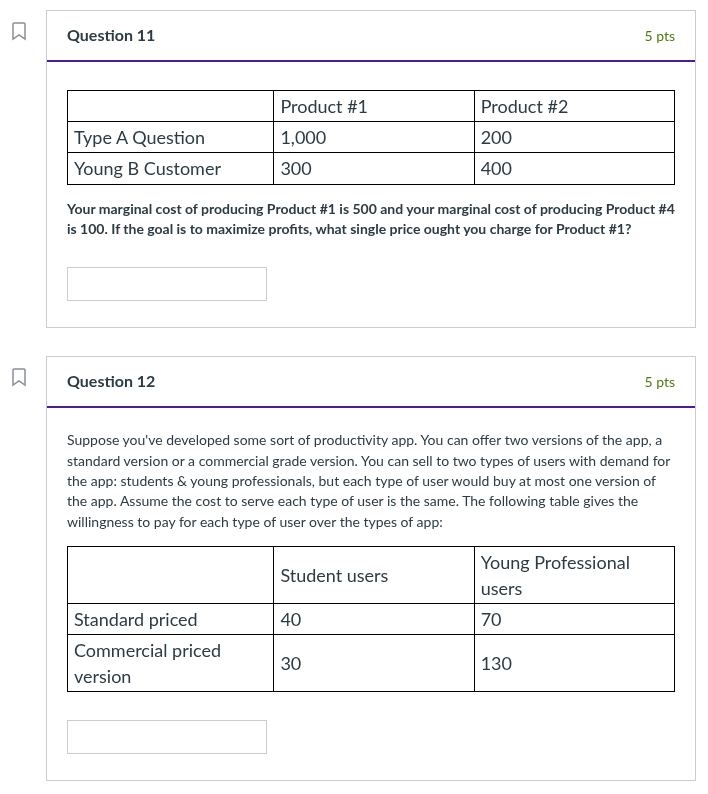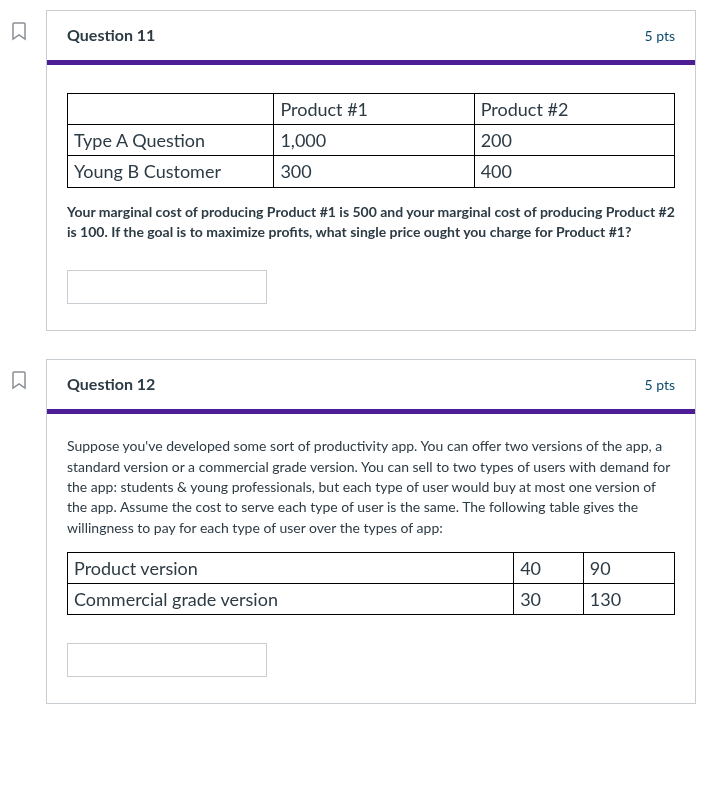--- a/index.html
+++ b/index.html
@@ -18,24 +18,24 @@
   .question-card {
     flex: 1;
     border: 1px solid #c7cdd1;
     background: #fff;
   }
   .question-header {
     display: flex;
     justify-content: space-between;
     align-items: baseline;
     padding: 12px 20px 14px 20px;
-    border-bottom: 5px solid #4c1d95;
+    border-bottom: 2px solid #4c1d95;
   }
   .question-title { font-weight: 700; font-size: 16px; }
-  .question-pts { font-size: 14px; color: #0c4a6e; }
+  .question-pts { font-size: 14px; color: #4d7c0f; }
   .question-body { padding: 22px 20px 26px 20px; }
   .para { margin-bottom: 14px; }
   .bold-para { font-weight: 700; }
   table.data-table {
     border-collapse: collapse;
     width: 100%;
     margin: 6px 0 14px 0;
     font-size: 18px;
   }
   table.data-table td {
@@ -81,21 +81,21 @@
           <td>1,000</td>
           <td>200</td>
         </tr>
         <tr>
           <td>Young B Customer</td>
           <td>300</td>
           <td>400</td>
         </tr>
       </tbody>
         </table>
-      <p class="para bold-para">Your marginal cost of producing Product #1 is 500 and your marginal cost of producing Product #2 is 100. If the goal is to maximize profits, what single price ought you charge for Product #1?</p>
+      <p class="para bold-para">Your marginal cost of producing Product #1 is 500 and your marginal cost of producing Product #4 is 100. If the goal is to maximize profits, what single price ought you charge for Product #1?</p>
       <input type="text" class="answer-input" style="">
     </div>
   </div>
 </div>
 
 <div class="question-block">
   <div class="bookmark-col">
     <span class="bookmark-icon">
       <svg width="16" height="20" viewBox="0 0 16 20">
           <path d="M2 1 h10 a1 1 0 0 1 1 1 v15 l-6 -4 l-6 4 v-15 a1 1 0 0 1 1 -1 z" fill="none" stroke="#8a8f94" stroke-width="1.5"></path>
@@ -104,27 +104,32 @@
   </div>
   <div class="question-card">
     <div class="question-header">
       <span class="question-title">Question 12</span>
       <span class="question-pts">5 pts</span>
     </div>
     <div class="question-body">
       <p class="para">Suppose you've developed some sort of productivity app. You can offer two versions of the app, a standard version or a commercial grade version. You can sell to two types of users with demand for the app: students &amp; young professionals, but each type of user would buy at most one version of the app. Assume the cost to serve each type of user is the same. The following table gives the willingness to pay for each type of user over the types of app:</p>
       <table class="data-table">
         <tbody>
-        <tr>
-          <td>Product version</td>
-          <td>40</td>
-          <td>90</td>
+            <tr>
+          <td style="width:34%"></td>
+          <td style="width:33%">Student users</td>
+          <td style="width:33%">Young Professional users</td>
         </tr>
         <tr>
-          <td>Commercial grade version</td>
+          <td>Standard priced</td>
+          <td>40</td>
+          <td>70</td>
+        </tr>
+        <tr>
+          <td>Commercial priced version</td>
           <td>30</td>
           <td>130</td>
         </tr>
       </tbody>
         </table>
       <input type="text" class="answer-input" style="">
     </div>
   </div>
 </div>
 

